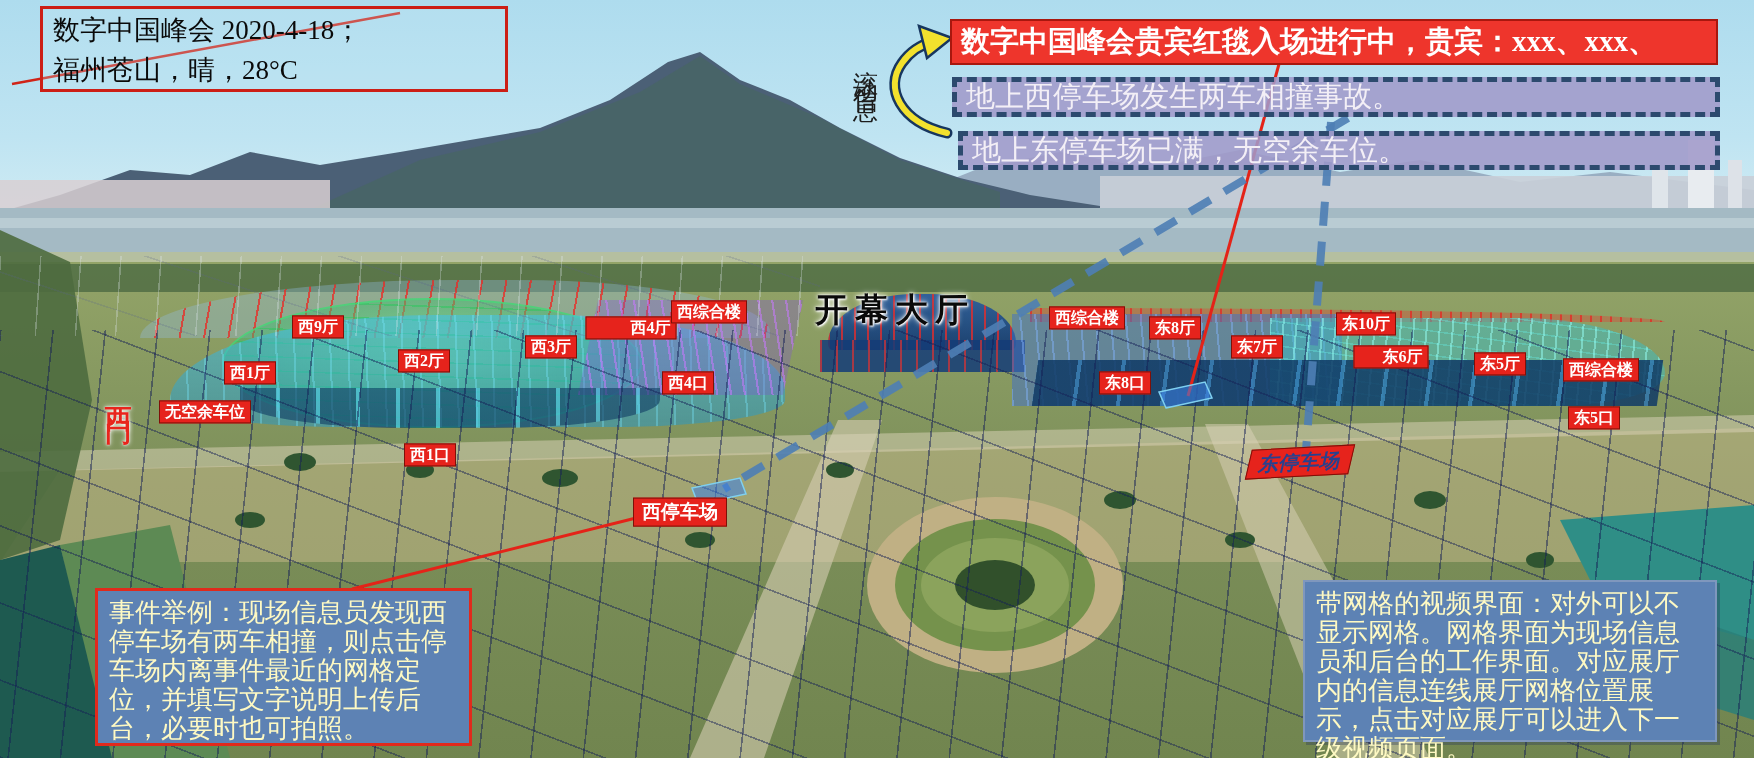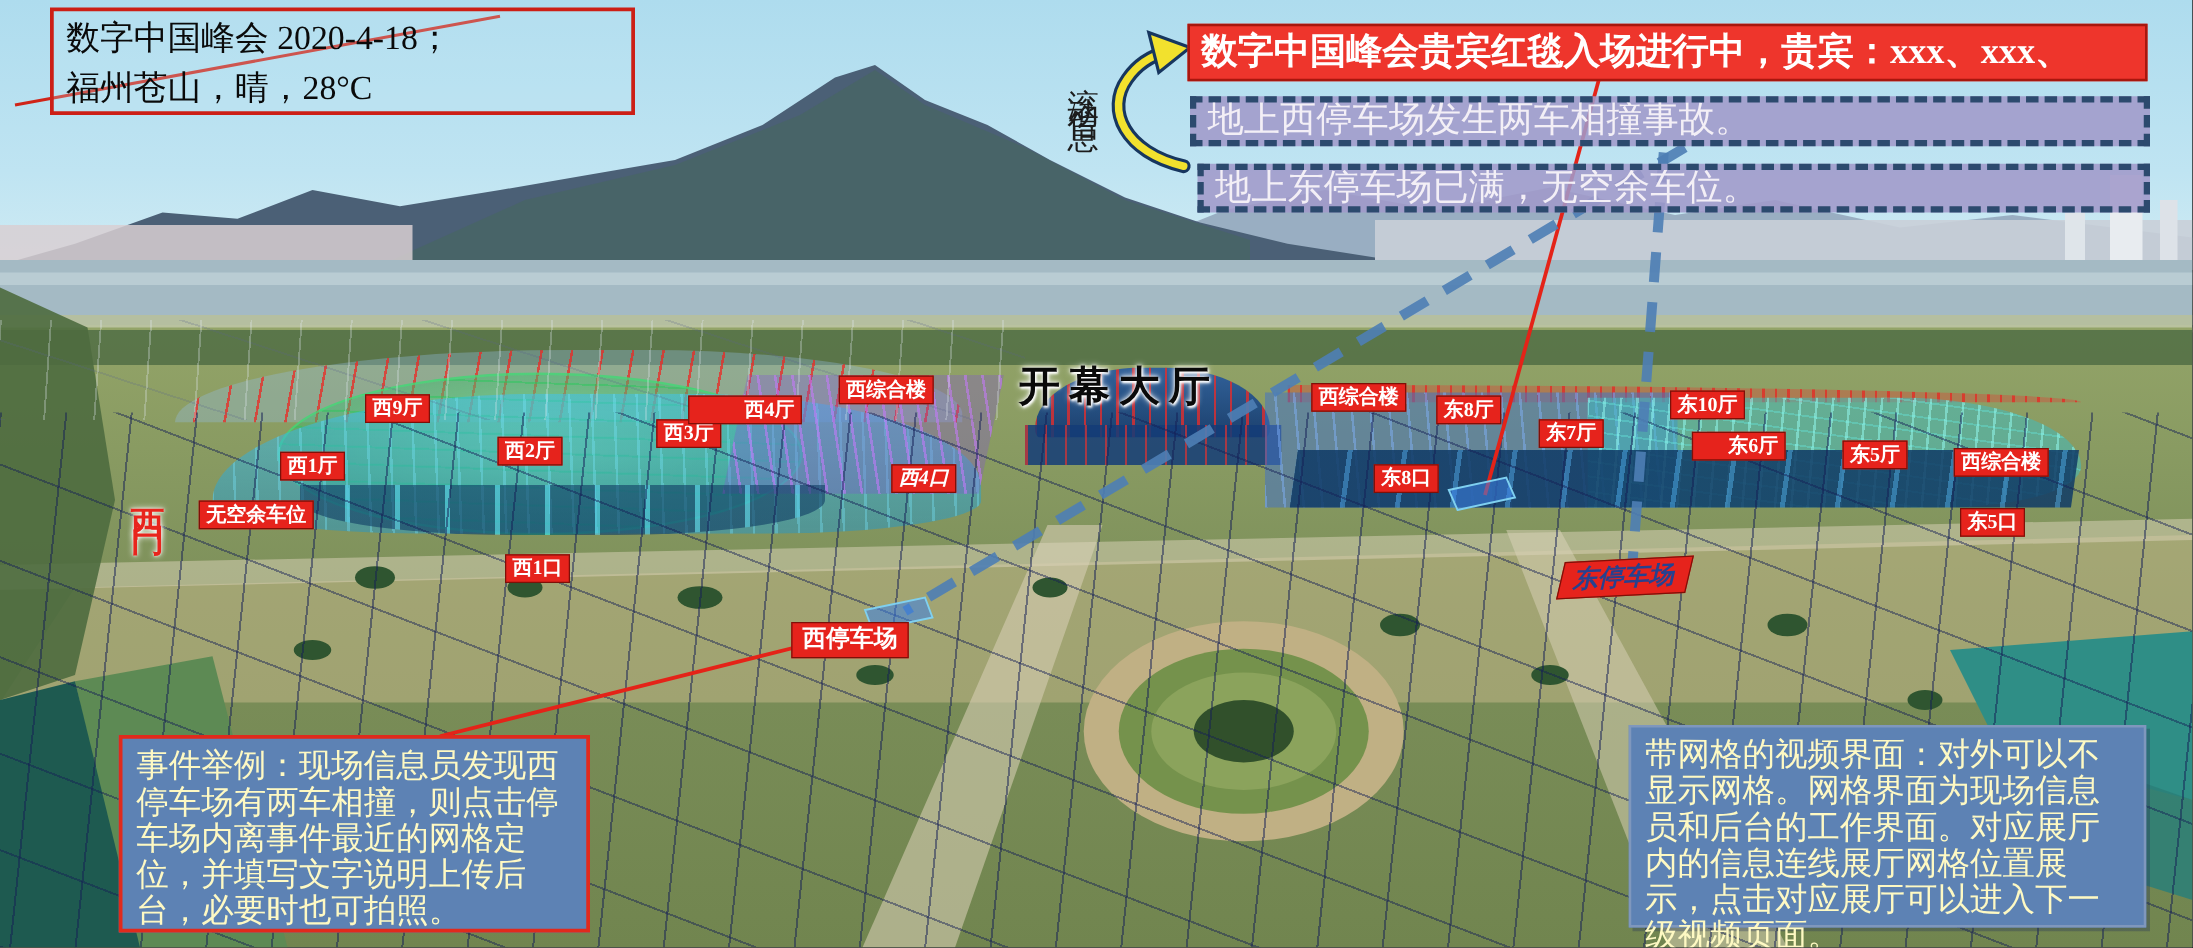--- a/index.html
+++ b/index.html
@@ -164,23 +164,23 @@
       <polygon points="952,38 919,26 927,58" fill="#f2e12d" stroke="#17365f" stroke-width="2.5"></polygon>
     </g>
   </svg>
 
   <div id="venue-labels">
       <div class="vlabel" style="left: 318px; top: 327px;">西9厅</div>
       <div class="vlabel" style="left: 424px; top: 361px;">西2厅</div>
       <div class="vlabel" style="left: 250px; top: 373px;">西1厅</div>
       <div class="vlabel" style="left: 205px; top: 412px;">无空余车位</div>
       <div class="vlabel" style="left: 551px; top: 347px;">西3厅</div>
-      <div class="vlabel" style="left: 596px; top: 328px; padding-left: 44px;">西4厅</div>
+      <div class="vlabel" style="left: 631px; top: 328px; padding-left: 44px;">西4厅</div>
       <div class="vlabel" style="left: 709px; top: 312px;">西综合楼</div>
-      <div class="vlabel" style="left: 739px; top: 383px; font-style: italic;">西4口</div>
+      <div class="vlabel" style="left: 688px; top: 383px;">西4口</div>
       <div class="vlabel title" style="left: 895px; top: 311px;">开幕大厅</div>
       <div class="vlabel" style="left: 1087px; top: 318px;">西综合楼</div>
       <div class="vlabel" style="left: 1175px; top: 328px;">东8厅</div>
       <div class="vlabel" style="left: 1125px; top: 383px;">东8口</div>
       <div class="vlabel" style="left: 1257px; top: 347px;">东7厅</div>
       <div class="vlabel" style="left: 1366px; top: 324px;">东10厅</div>
       <div class="vlabel" style="left: 1391px; top: 357px; padding-left: 28px;">东6厅</div>
       <div class="vlabel" style="left: 1500px; top: 364px;">东5厅</div>
       <div class="vlabel" style="left: 1601px; top: 370px;">西综合楼</div>
       <div class="vlabel" style="left: 1594px; top: 418px;">东5口</div>

